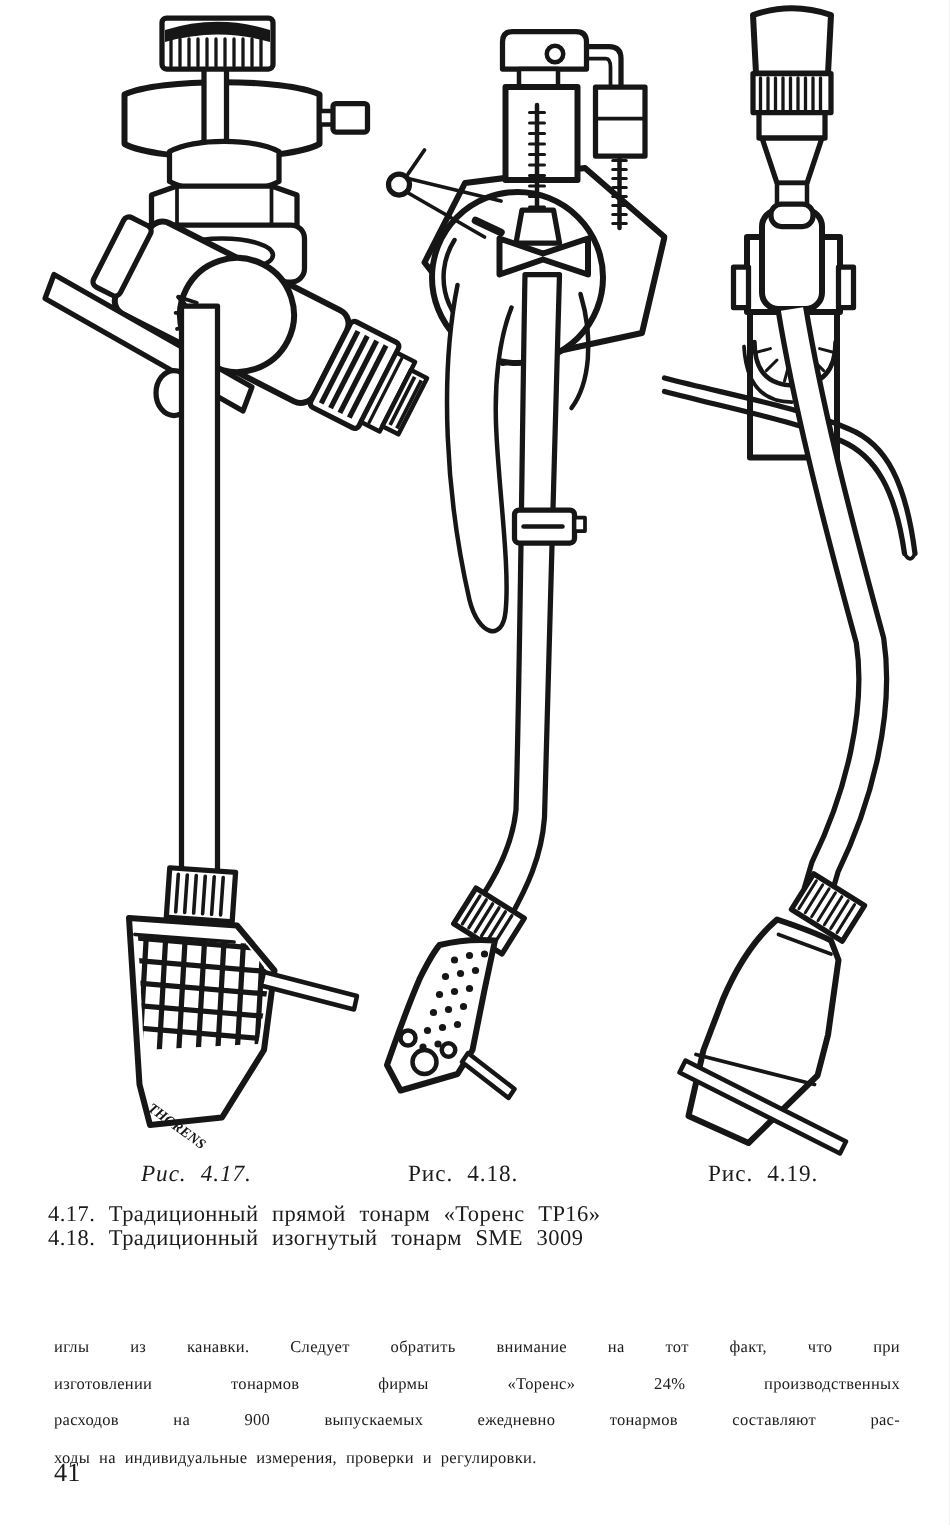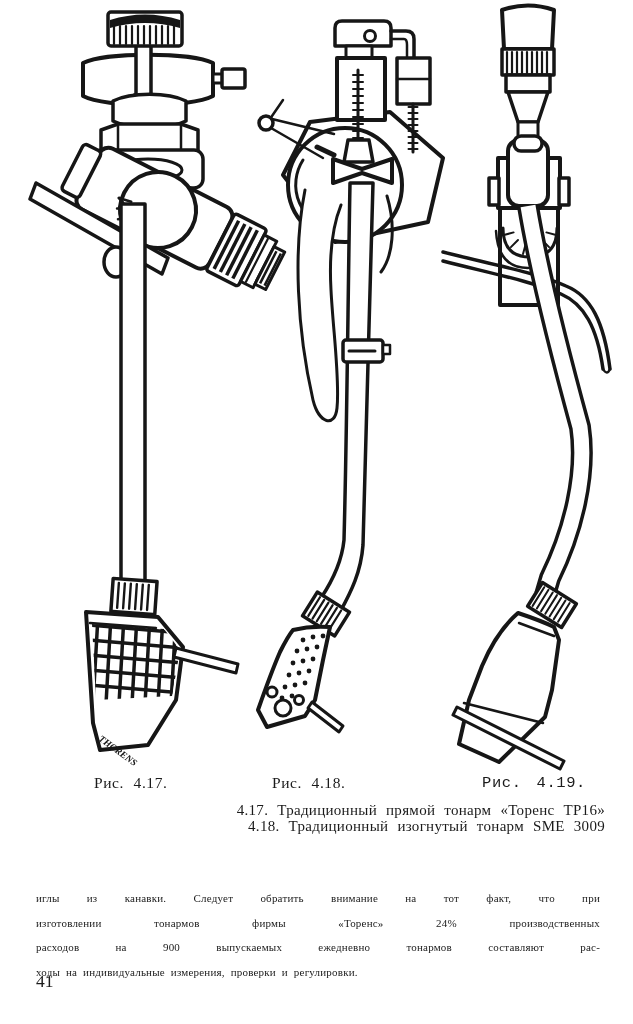--- a/index.html
+++ b/index.html
@@ -9,26 +9,26 @@
     overflow:hidden;margin:0 auto;
   }
   .page svg{position:absolute;top:0;z-index:1;}
   #fig1{left:18px;}
   #fig2{left:245px;}
   #fig3{left:440px;}
   .fig-label{
     position:absolute;top:774px;z-index:2;font-size:15.5px;
     letter-spacing:0.6px;word-spacing:5px;white-space:nowrap;
   }
-  #label1{left:94px;}
+  #label1{left:94px;font-style:italic;}
   #label2{left:272px;}
-  #label3{left:482px;font-family:Liberation Mono, monospace;}
+  #label3{left:472px;}
   .captions{
     position:absolute;top:802px;left:32px;right:28px;z-index:2;
-    text-align:right;font-size:15px;line-height:16px;
+    text-align:left;font-size:15px;line-height:16px;
     word-spacing:5px;letter-spacing:0.3px;
   }
   .body-text{
     position:absolute;top:886px;left:36px;width:564px;z-index:2;
     font-size:11px;line-height:24.6px;letter-spacing:0.2px;
   }
   .body-line{text-align:justify;text-align-last:justify;}
   .body-line.last{text-align:right;text-align-last:left;word-spacing:3px;}
   .page-number{
     position:absolute;top:971px;left:36px;z-index:2;font-size:17.5px;

